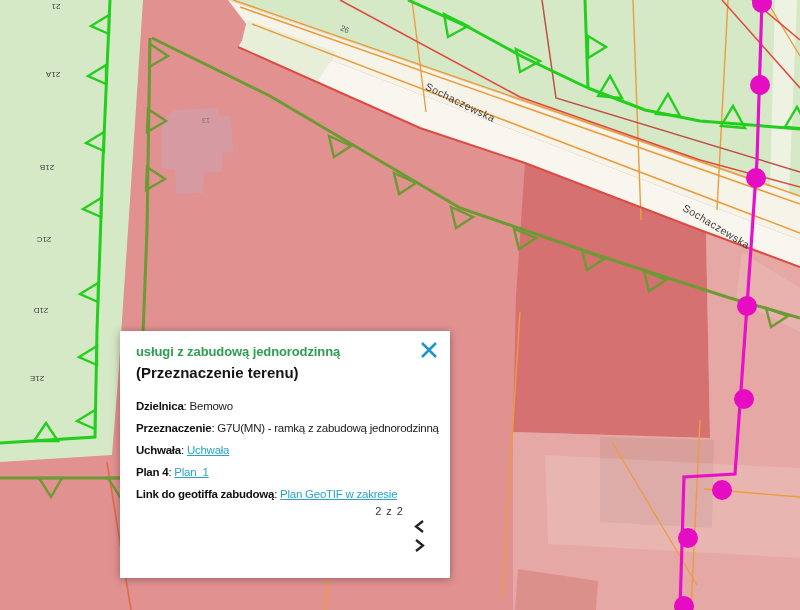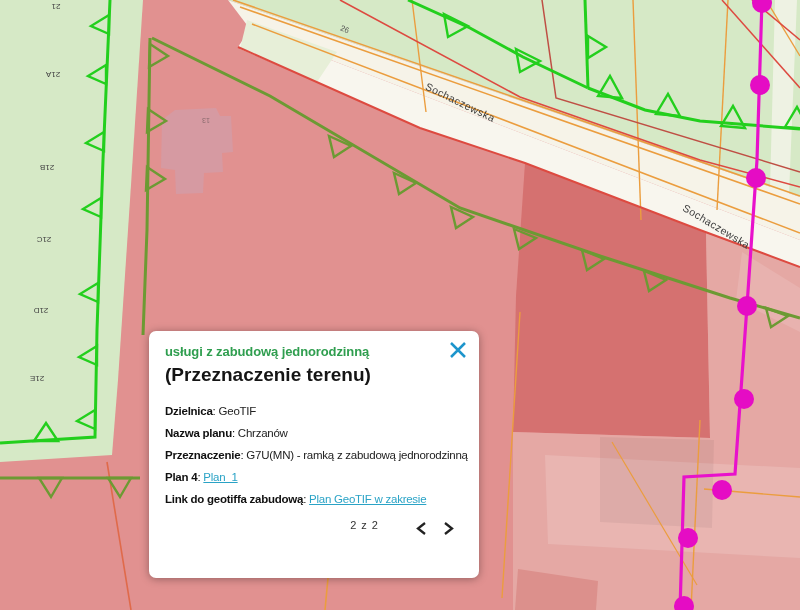--- a/index.html
+++ b/index.html
@@ -1,32 +1,32 @@
 <!DOCTYPE html>
 <html><head>
 <meta charset="utf-8">
 <style>
   html,body{margin:0;padding:0;background:#888;}
   #stage{position:relative;width:800px;height:610px;overflow:hidden;
          font-family:"Liberation Sans",sans-serif;}
   #map{position:absolute;left:0;top:0;width:800px;height:610px;display:block;}
   #map text{font-family:"Liberation Sans",sans-serif;}
 
-  .popup{position:absolute;left:149px;top:331px;width:330px;height:247px;
-         background:#ffffff;border-radius:7px;box-shadow:0 1px 8px rgba(0,0,0,.35);
+  .popup{position:absolute;left:120px;top:331px;width:330px;height:247px;
+         background:#ffffff;border-radius:0;box-shadow:0 1px 8px rgba(0,0,0,.35);
          box-sizing:border-box;padding:13px 16px 6px 16px;}
   .p-title{font-size:13px;font-weight:bold;letter-spacing:-.1px;margin:0 0 5px 0;}
-  .p-sub{font-size:19px;font-weight:bold;color:#151515;margin:0 0 14px 0;}
+  .p-sub{font-size:15px;font-weight:bold;color:#151515;margin:0 0 14px 0;}
   .rows{font-size:11.5px;letter-spacing:-.25px;color:#222;}
   .row{line-height:22px;white-space:nowrap;}
   .lbl{font-weight:bold;color:#111;}
   .sep{margin-right:3px;color:#111;}
   .val{color:#222;}
   a.val{text-decoration:underline;cursor:pointer;}
-  .pager{display:flex;justify-content:flex-end;align-items:flex-start;margin-top:9px;padding-right:6px;}
+  .pager{display:flex;justify-content:flex-end;align-items:flex-end;padding-right:6px;flex-direction:column;}
   .count{font-size:11px;color:#333;margin-right:24px;letter-spacing:1px;}
   .nav-btn{background:none;border:none;padding:2px;margin:0 0 0 10px;cursor:pointer;line-height:0;}
   .close-btn{position:absolute;top:7px;right:9px;width:24px;height:24px;background:none;
              border:none;padding:0;cursor:pointer;line-height:0;}
 </style>
 </head>
 <body>
 
 <div id="stage">
 
@@ -126,23 +126,23 @@
     <button class="close-btn" aria-label="close">
       <svg width="22" height="22" viewBox="0 0 22 22">
         <path id="close-x" d="M4 4 L18 18 M18 4 L4 18" fill="none" stroke-width="2.5" stroke="#1d95cc"></path>
       </svg>
     </button>
 
     <div class="p-title" id="popup-title" style="color: rgb(47, 158, 79);">usługi z zabudową jednorodzinną</div>
     <div class="p-sub">(Przeznaczenie terenu)</div>
 
     <div class="rows">
-      <div class="row"><span class="lbl">Dzielnica</span><span class="sep">:</span><span class="val">GeoTIF</span></div>
-      <div class="row"><span class="lbl">Nazwa planu</span><span class="sep">:</span><span class="val">Chrzanów</span></div>
+      <div class="row"><span class="lbl">Dzielnica</span><span class="sep">:</span><span class="val">Bemowo</span></div>
       <div class="row"><span class="lbl">Przeznaczenie</span><span class="sep">:</span><span class="val">G7U(MN) - ramką z zabudową jednorodzinną</span></div>
+      <div class="row"><span class="lbl">Uchwała</span><span class="sep">:</span><a class="val link" style="color: rgb(42, 163, 198);">Uchwała</a></div>
       <div class="row"><span class="lbl">Plan 4</span><span class="sep">:</span><a class="val link" style="color: rgb(42, 163, 198); text-decoration: underline;">Plan_1</a></div>
       <div class="row"><span class="lbl">Link do geotiffa zabudową</span><span class="sep">:</span><a class="val link" style="color: rgb(42, 163, 198);">Plan GeoTIF w zakresie</a></div>
     </div>
 
     <div class="pager">
       <span class="count">2 z 2</span>
       <button class="nav-btn" aria-label="previous">
         <svg width="13" height="15" viewBox="0 0 13 15">
           <path class="chev" d="M10 2 L3 7.5 L10 13" fill="none" stroke-width="2.3" stroke="#222222"></path>
         </svg>

